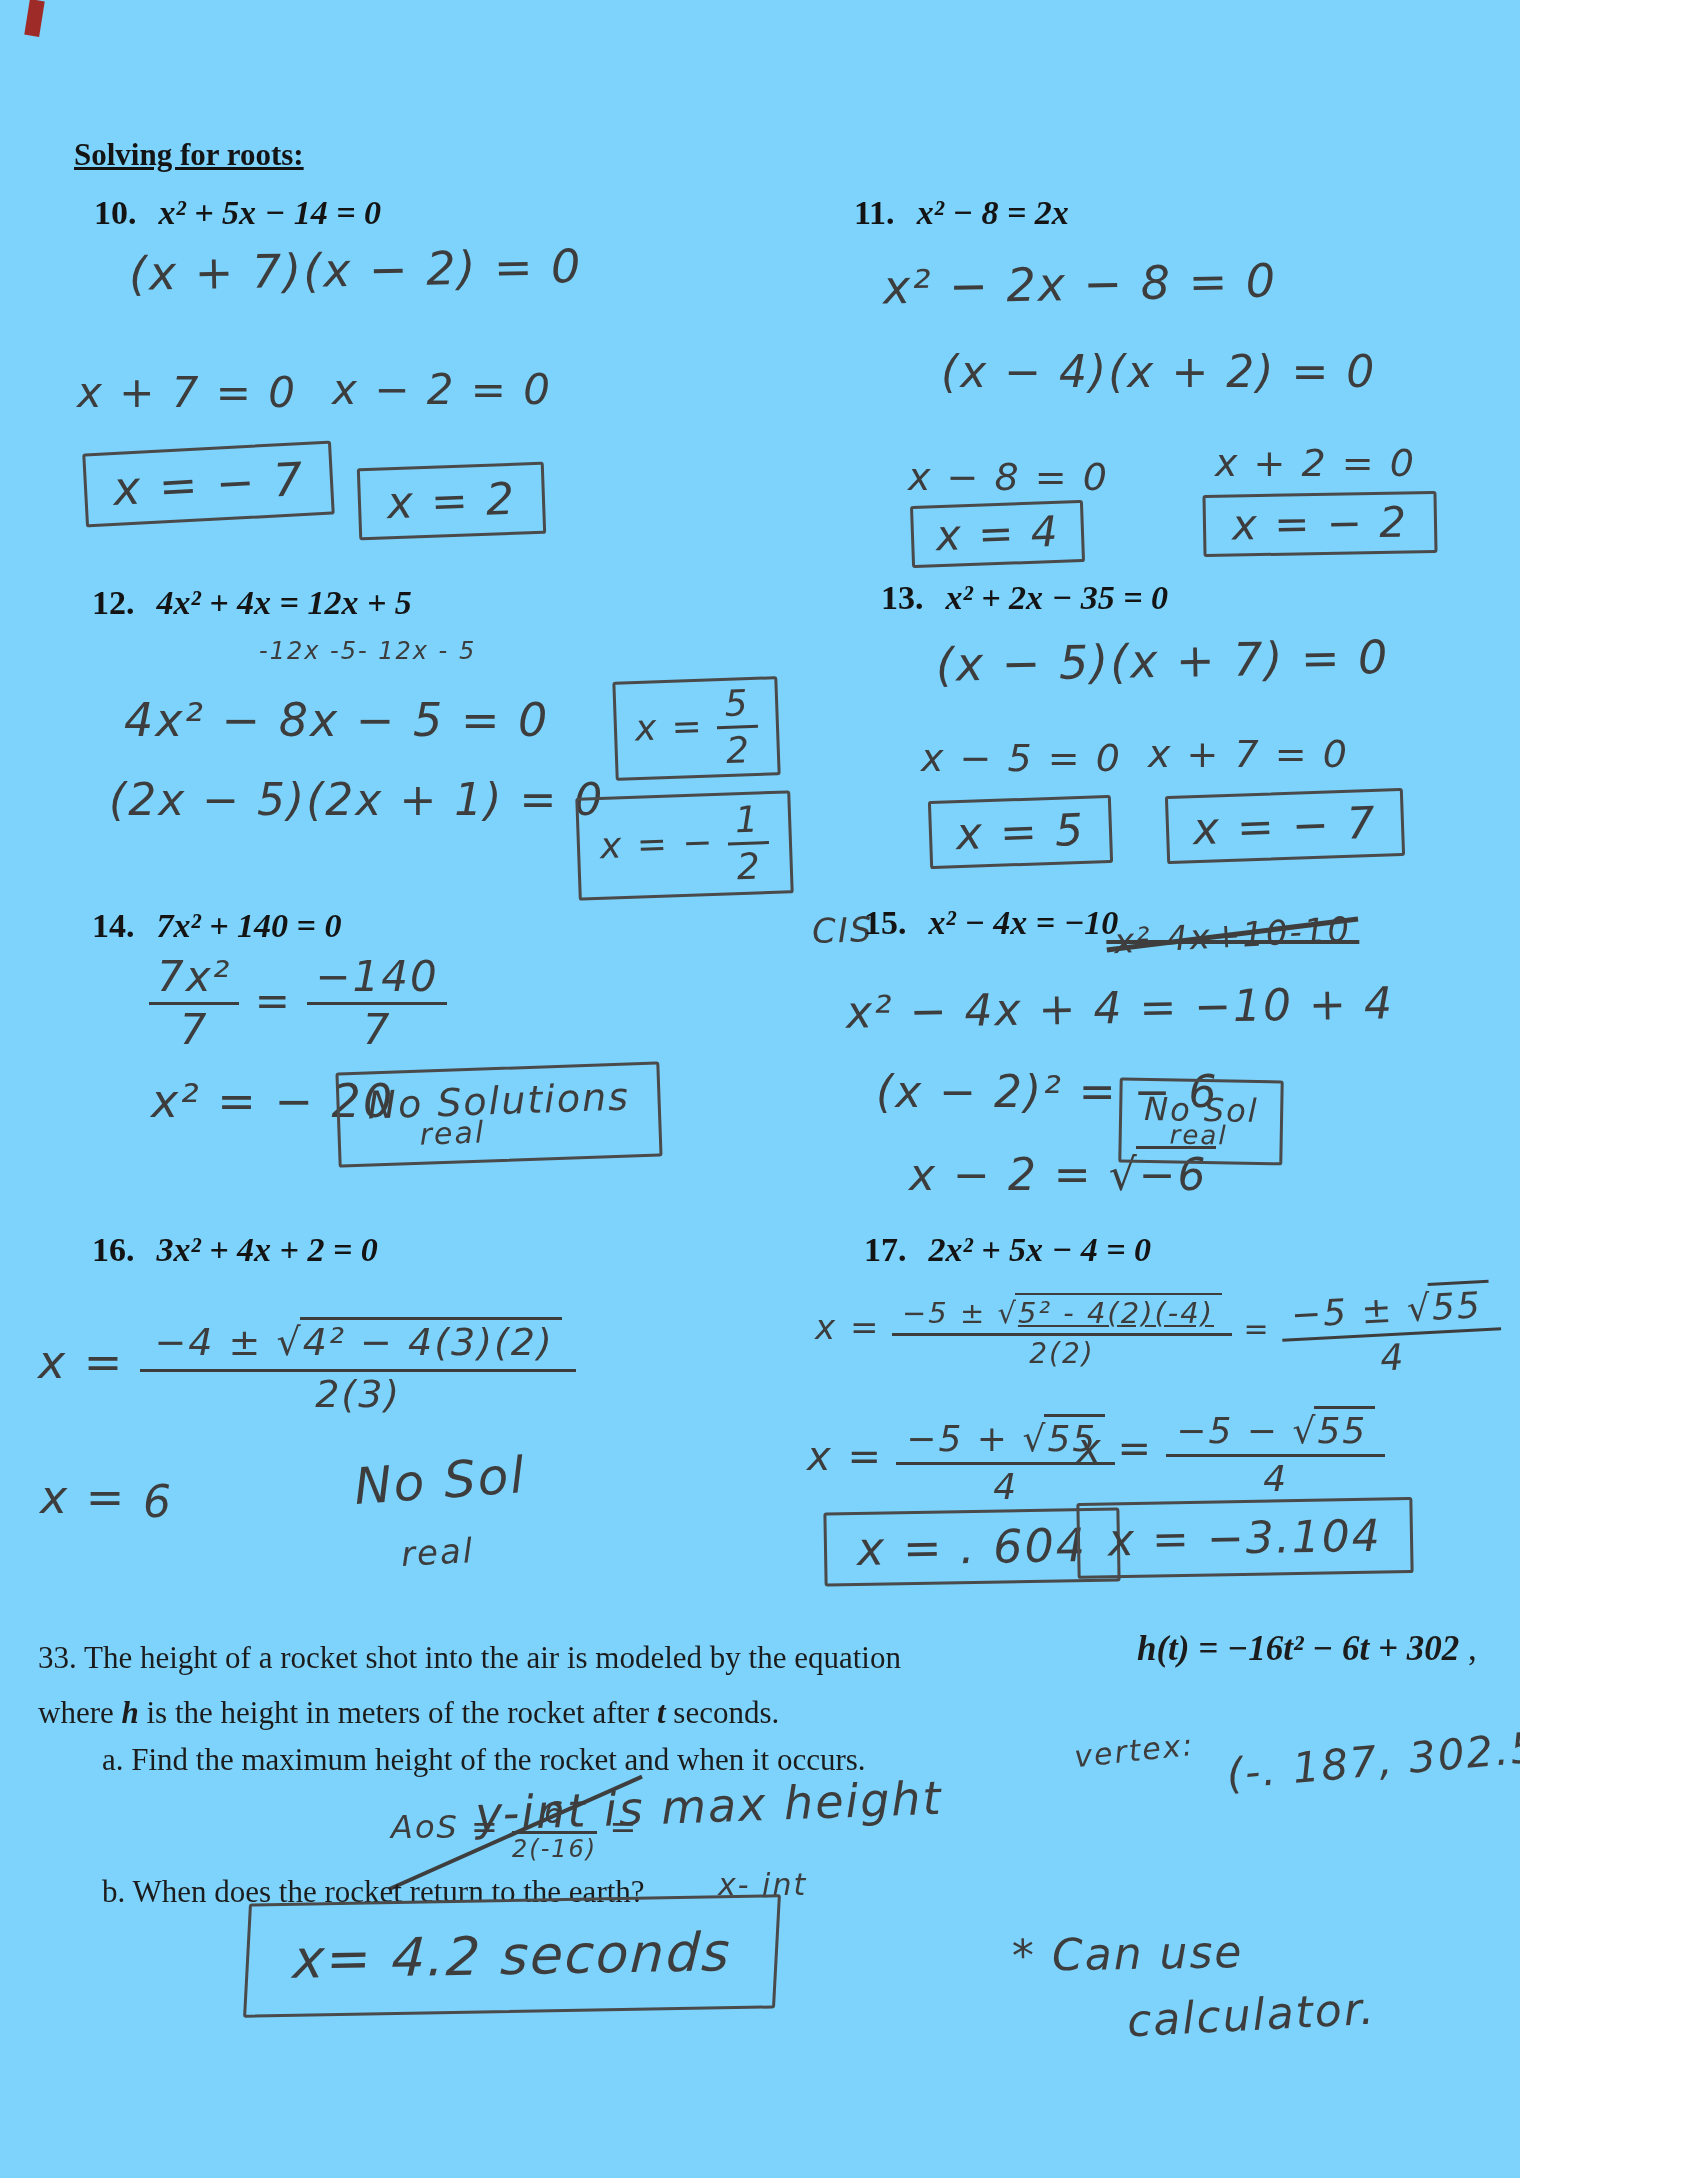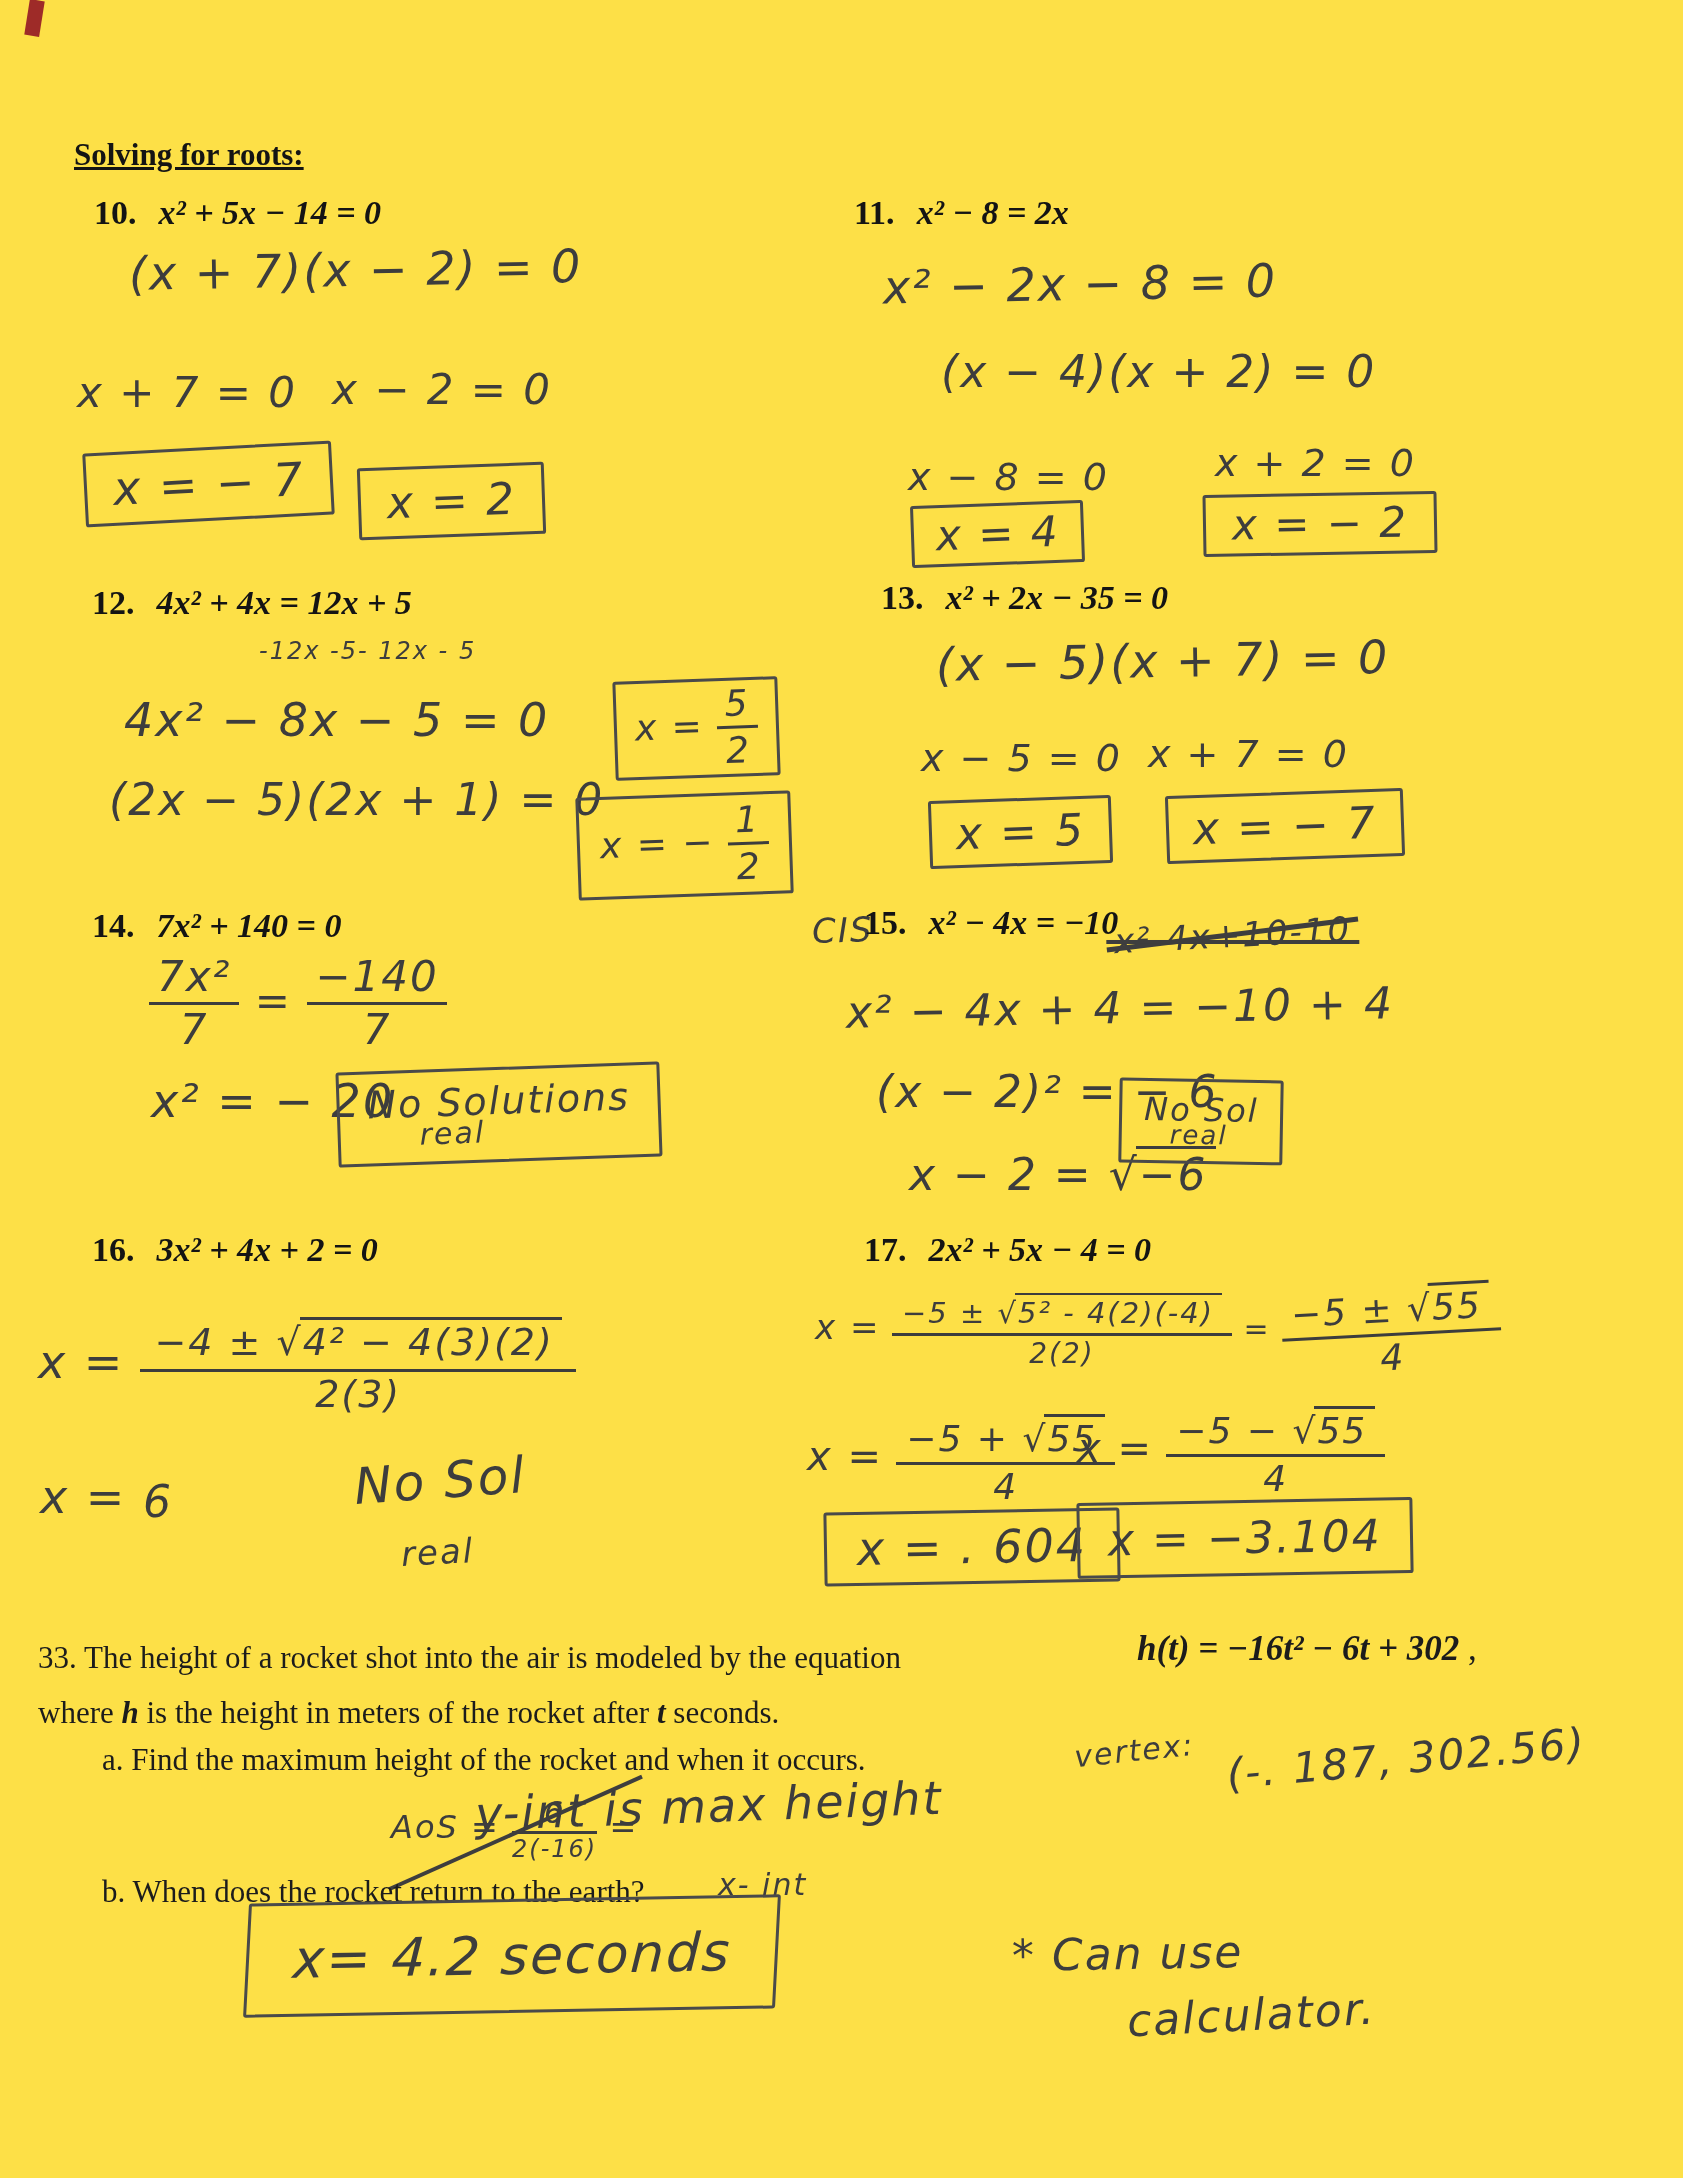--- a/index.html
+++ b/index.html
@@ -1,17 +1,17 @@
 <!DOCTYPE html>
 <html><head>
 <meta charset="utf-8">
 <style>
   * { box-sizing: border-box; }
   html, body { margin: 0; padding: 0; background: #ffffff; }
-  .page { position: relative; width: 1683px; height: 2178px; background: #fde047; overflow: hidden; }
+  .page { position: relative; width: 1520px; height: 2178px; background: #7dd3fc; overflow: hidden; }
 
   .abs { position: absolute; }
 
   .printed { font-family: "Liberation Serif", serif; font-weight: bold; color: #141414; white-space: nowrap; }
   .printed .pnum { margin-right: 22px; font-style: normal; }
   .printed .peq  { font-style: italic; }
 
   .serif { font-family: "Liberation Serif", serif; color: #1c1c1c; white-space: nowrap; }
   .bi { font-weight: bold; font-style: italic; }
 
@@ -141,21 +141,21 @@
   </div>
   <div class="abs hw" style="left:354px; top:1455px; font-size:50px; transform:rotate(-4deg);">No Sol</div>
   <div class="abs hw" style="left:401px; top:1535px; font-size:34px; transform:rotate(-3deg);">real</div>
 
   
   <div class="abs printed" style="left:864px; top:1231px; font-size:34px;">
     <span class="pnum">17.</span><span class="peq">2x² + 5x − 4 = 0</span>
   </div>
   <div class="abs hw" style="left:815px; top:1285px; font-size:30px;">
     <span style="font-size:34px;">x =</span>
-    <span class="frac"><span class="fn" style="font-size:29px; padding:0 10px 4px;"><span>−5 ± √</span><span class="rad" style="border-top-width:2px;">5² - 4(2)(-4)</span></span><span class="fd" style="font-size:28px;">2(2)</span></span>
+    <span class="frac"><span class="fn" style="font-size:29px; padding:0 10px 4px;"><span>−5 ± √</span><span class="rad" style="border-top-width:2px;text-decoration:underline;">5² - 4(2)(-4)</span></span><span class="fd" style="font-size:28px;">2(2)</span></span>
     <span style="font-size:30px;">=</span>
     <span class="frac" style="transform:rotate(-3deg);"><span class="fn" style="font-size:36px; padding:0 10px 4px;"><span>−5 ± √</span><span class="rad">55</span></span><span class="fd" style="font-size:36px;">4</span></span>
   </div>
   <div class="abs hw" style="left:807px; top:1414px; font-size:36px;">
     <span style="font-size:40px;">x =</span>
     <span class="frac"><span class="fn" style="padding:0 10px 4px;"><span>−5 + √</span><span class="rad">55</span></span><span class="fd">4</span></span>
   </div>
   <div class="abs hw" style="left:1077px; top:1406px; font-size:36px;">
     <span style="font-size:40px;">x =</span>
     <span class="frac"><span class="fn" style="padding:0 10px 4px;"><span>−5 − √</span><span class="rad">55</span></span><span class="fd">4</span></span>

